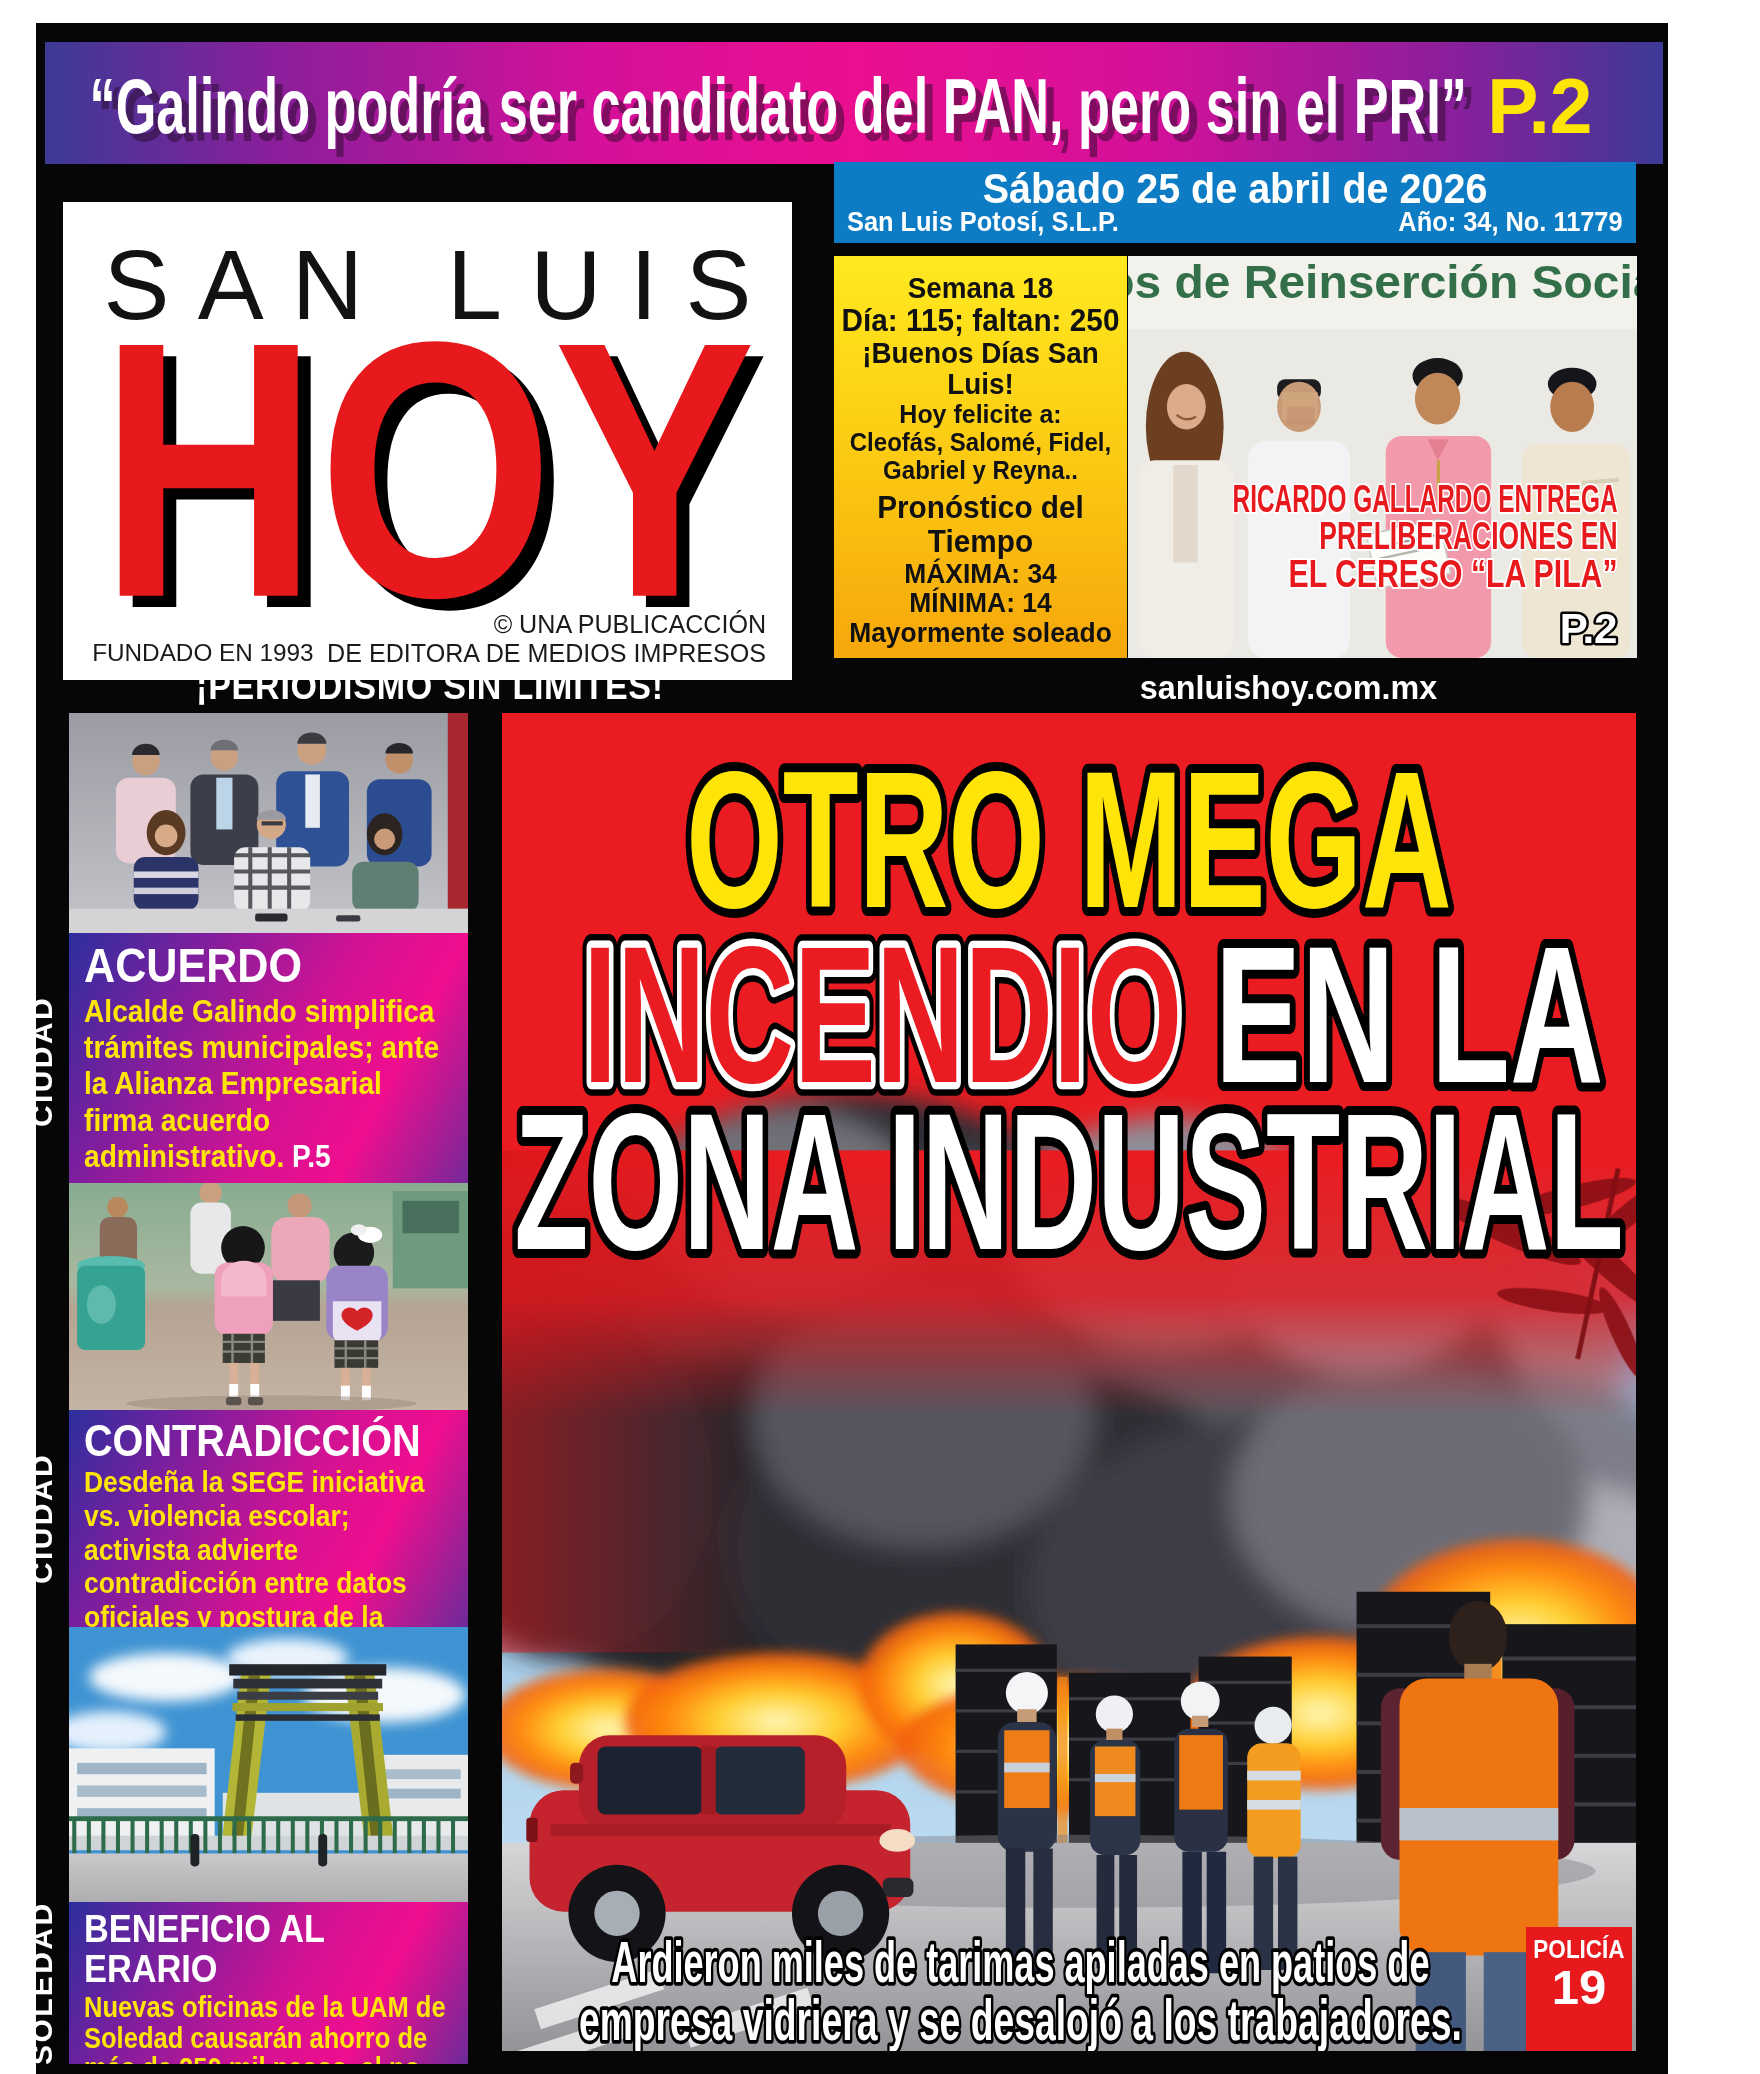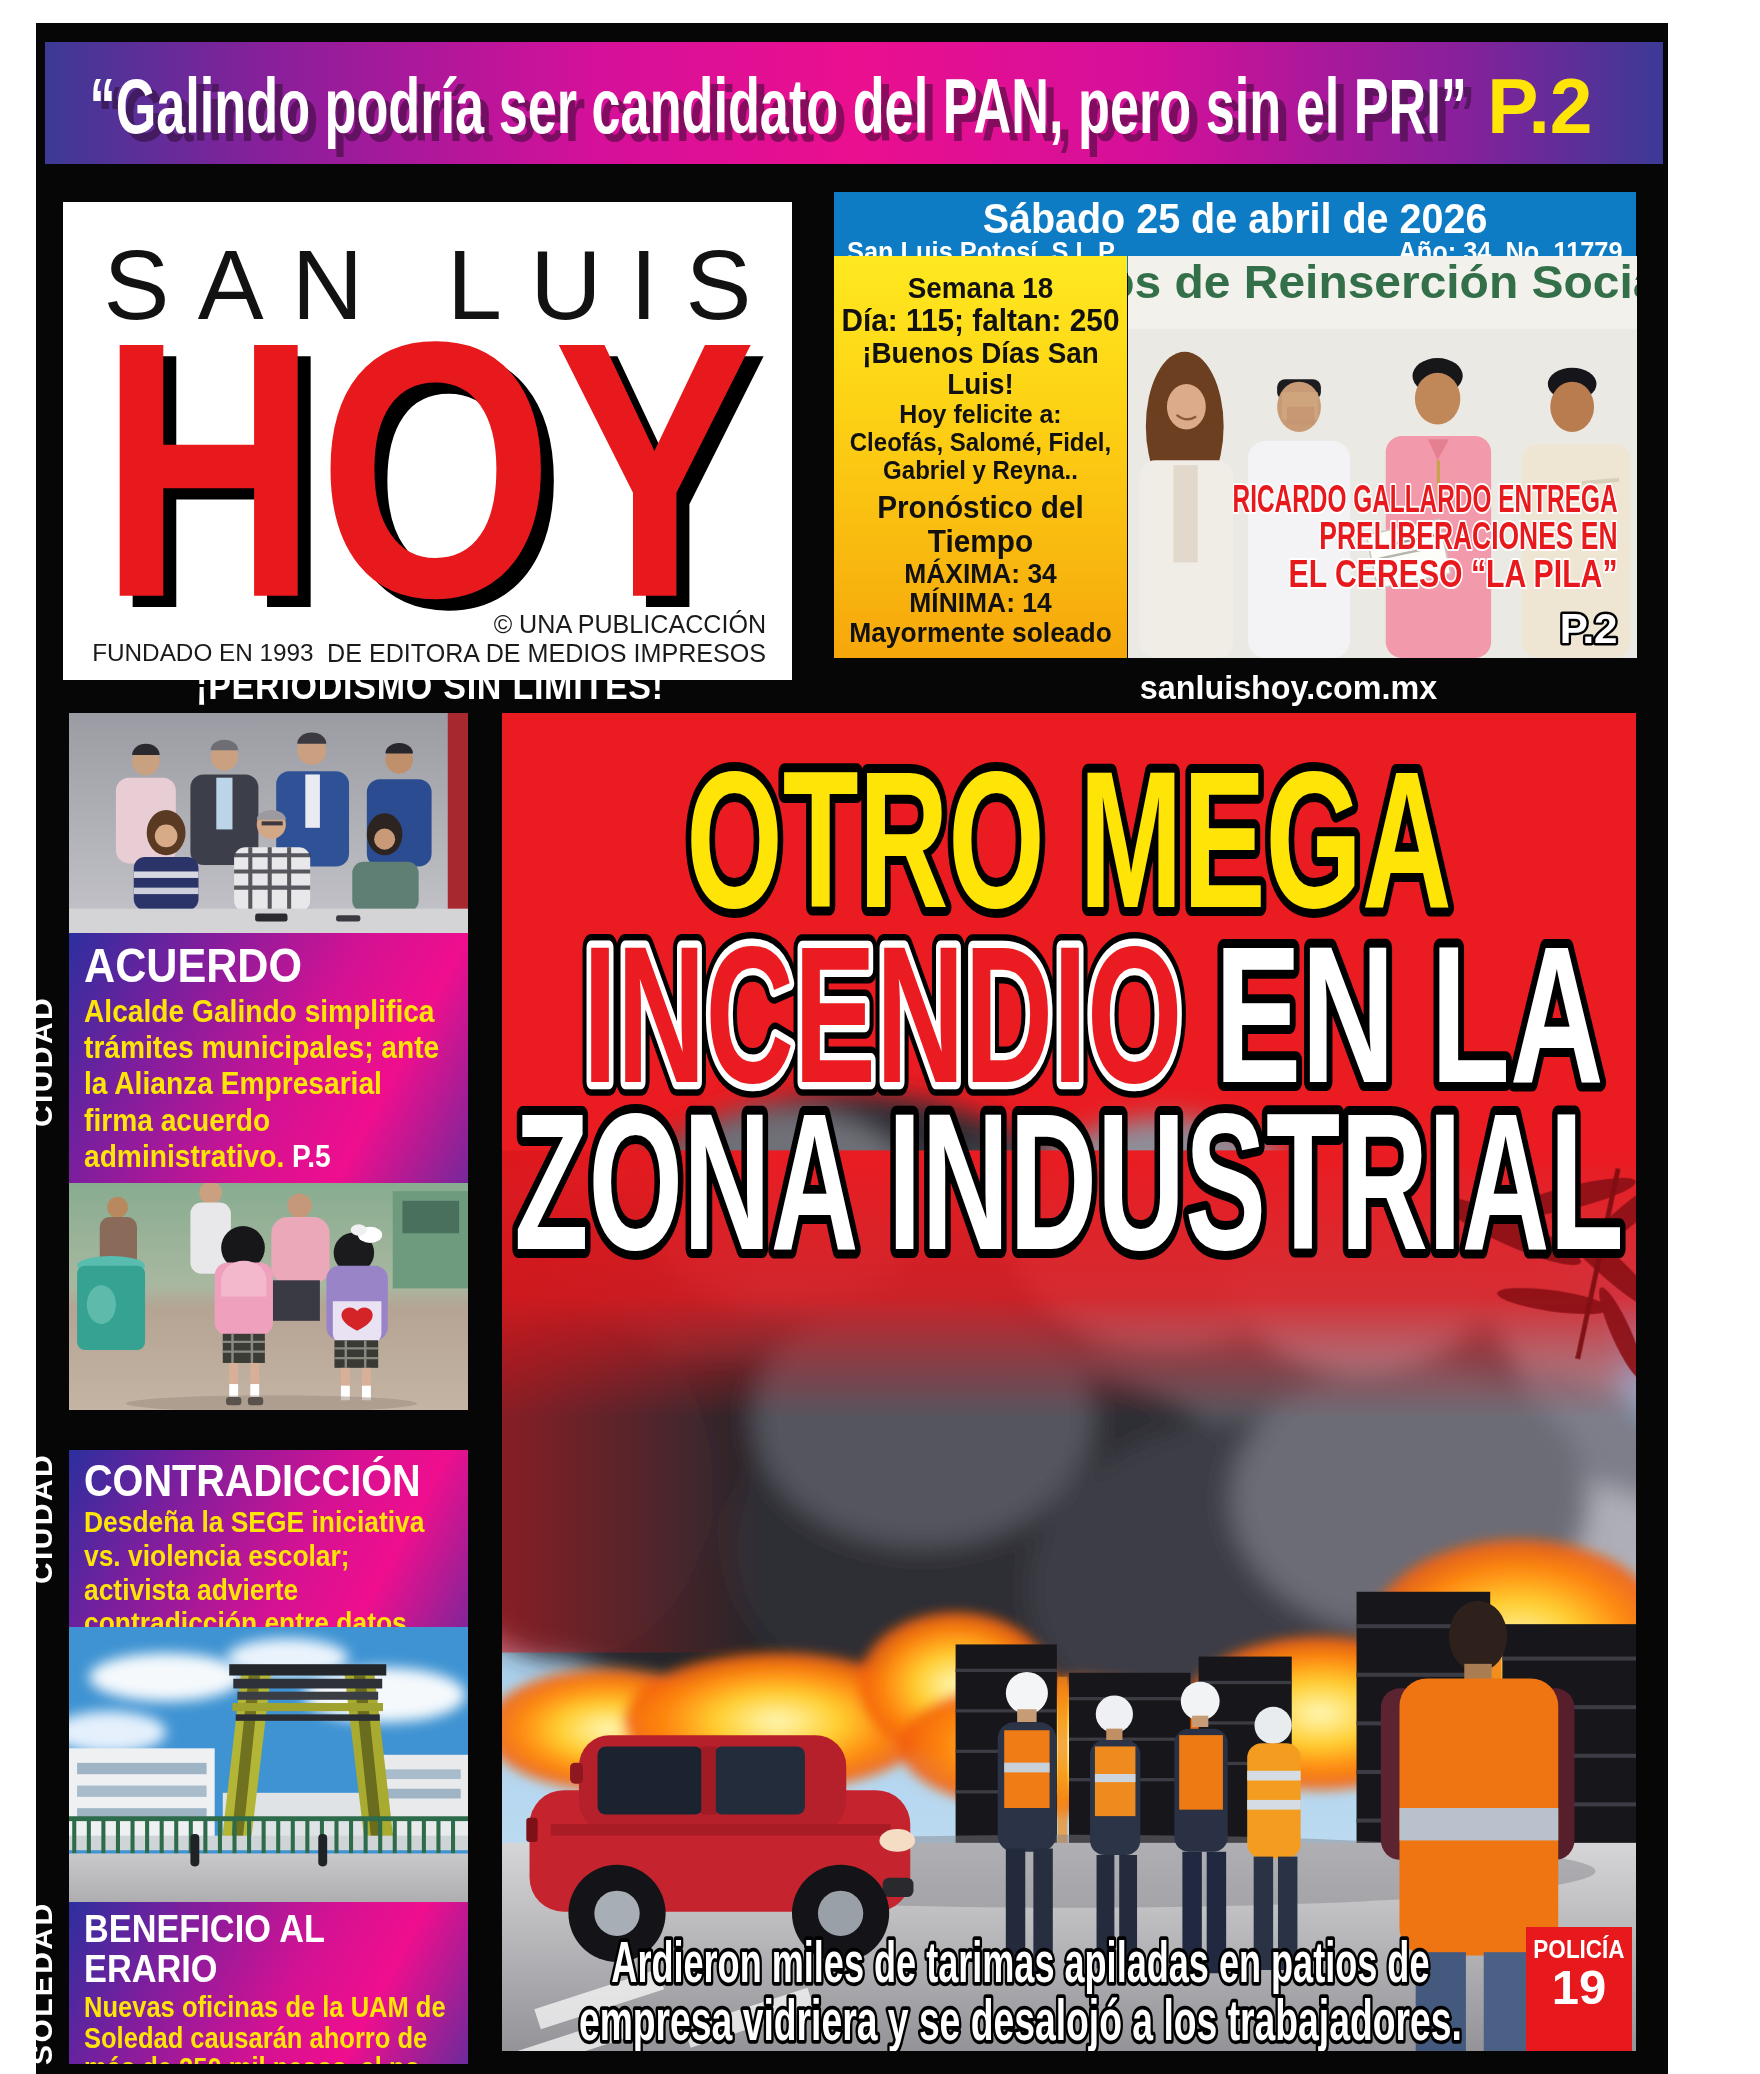--- a/index.html
+++ b/index.html
@@ -15,21 +15,21 @@
   
   .masthead{left:63px;top:166px;width:880px;height:478px;margin-top:36px;}
 
   
   .slogan{left:130px;top:666px;width:600px;text-align:center;color:#fff;
           font-weight:bold;font-size:37px;letter-spacing:0.8px;transform:scaleX(.92);transform-origin:center;}
   .website{left:1005px;top:668px;width:567px;text-align:center;color:#fff;
            font-weight:bold;font-size:34px;transform:scaleX(.95);transform-origin:center;}
 
   
-  .datebar{left:834px;top:162px;width:802px;height:81px;background:#0e7cc4;color:#fff;margin-top:30px;}
+  .datebar{left:834px;top:162px;width:802px;height:81px;background:#0e7cc4;color:#fff;}
   .datebar .date{position:absolute;left:0;top:3.2px;width:100%;text-align:center;
                  font-weight:bold;font-size:42px;transform:scaleX(.94);}
   .datebar .place{position:absolute;left:13px;bottom:4.9px;font-weight:bold;font-size:27px;transform:scaleX(.94);transform-origin:left;}
   .datebar .edition{position:absolute;right:13px;bottom:4.9px;font-weight:bold;font-size:27px;transform:scaleX(.94);transform-origin:right;}
 
   
   .infobox{left:834px;top:256px;width:293px;height:402px;color:#111;text-align:center;
            background:linear-gradient(180deg,#ffe920 0%,#fdd415 35%,#f6a70b 100%);
            overflow:hidden;padding-top:17px;box-sizing:border-box;}
   .infobox div{transform:scaleX(.96);transform-origin:center;}
@@ -47,21 +47,21 @@
   .topphoto{left:1128px;top:256px;width:509px;height:402px;overflow:hidden;background:#ebe9e4;}
 
   
   .sphoto{width:399px;left:69px;overflow:hidden;background:#777;}
   .p1{top:713px;height:228px;}
   .p2{top:1183px;height:227px;}
   .p3{top:1627px;height:275px;}
   .scap{width:399px;left:69px;box-sizing:border-box;padding:6.5px 14.6px;color:#fff;overflow:hidden;
         background:linear-gradient(118deg,#2c2f9e 0%,#7a1f9e 24%,#d31293 55%,#ef0e8e 74%,#6d2a9a 100%);}
   .c1{top:933px;height:266px;}
-  .c2{top:1410px;height:217px;margin-top:40px;}
+  .c2{top:1410px;height:217px;}
   .c3{top:1902px;height:162px;}
   .scap .inner{transform:scaleX(.88);transform-origin:left top;width:114%;}
   .scap h2{margin:0 0 1.6px 0;color:#fff;}
   .c1 h2{font-size:49px;line-height:1.05;}
   .c2 h2{font-size:45px;line-height:1.05;}
   .c3 h2{font-size:39px;line-height:1.05;}
   .scap .body{color:#ffe408;font-weight:bold;}
   .c1 .body{font-size:32px;line-height:1.14;}
   .c2 .body{font-size:30px;line-height:1.12;}
   .c3 .body{font-size:29px;line-height:1.06;}

